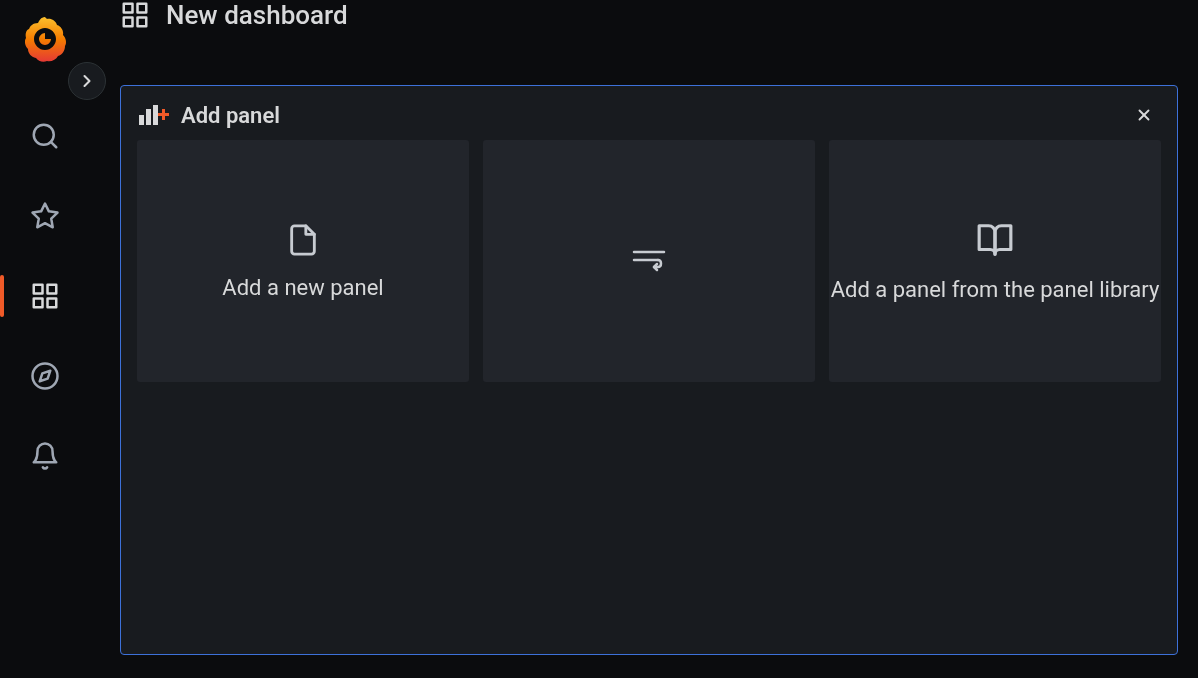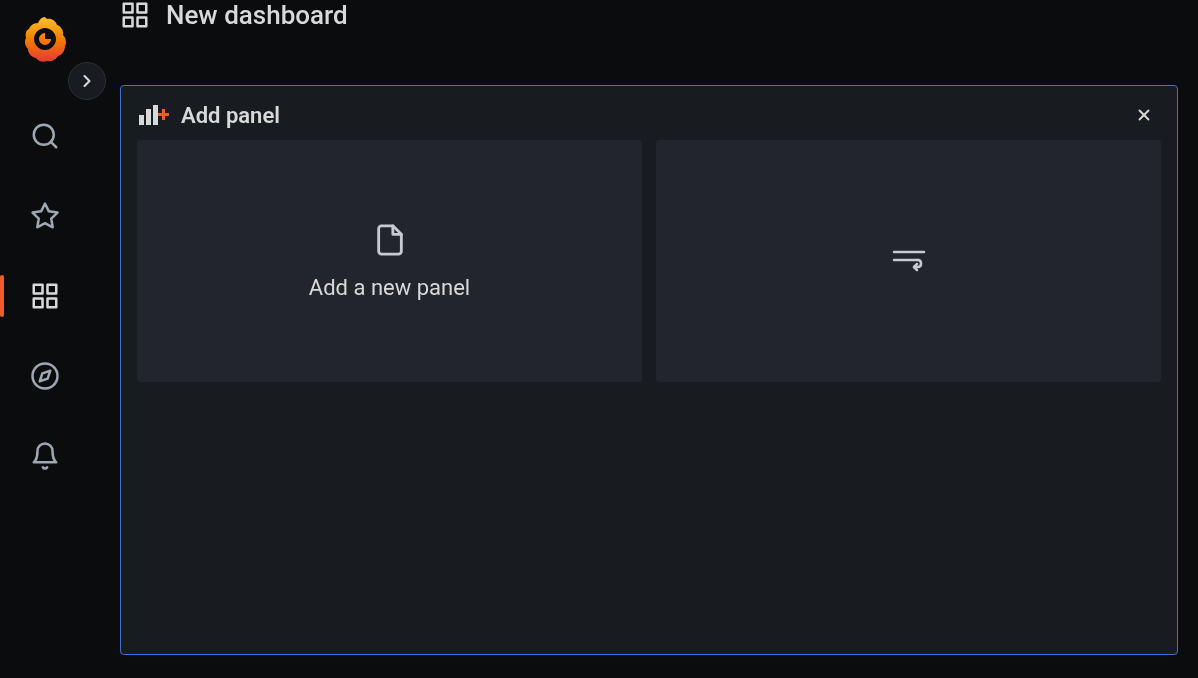--- a/index.html
+++ b/index.html
@@ -109,21 +109,21 @@
       font-weight: 600;
       color: #d8d9da;
     }
     .close-btn {
       cursor: pointer;
       padding: 4px;
     }
     .card-body {
       flex: 1;
       display: grid;
-      grid-template-columns: 1fr 1fr;
+      grid-template-columns: 1fr 1fr 1fr;
       grid-template-rows: 1fr 1fr;
       gap: 14px;
       padding: 4px;
     }
     .option-card {
       background: #22252b;
       border-radius: 3px;
       display: flex;
       flex-direction: column;
       align-items: center;
@@ -242,18 +242,25 @@
 
         <div class="option-card">
           <svg width="36" height="32" viewBox="0 0 36 32" fill="none" stroke="#c7cbd1" stroke-width="2.5" stroke-linecap="round" stroke-linejoin="round">
             <line x1="3" y1="7" x2="33" y2="7"></line>
             <line x1="3" y1="15" x2="27" y2="15"></line>
             <path d="M27 15 C31 15 31 22 27 22 L23 22"></path>
             <polyline points="26 19 23 22 26 25"></polyline>
           </svg>
         </div>
 
+        <div class="option-card">
+          <svg width="38" height="38" viewBox="0 0 24 24" fill="none" stroke="#c7cbd1" stroke-width="2" stroke-linecap="round" stroke-linejoin="round">
+            <path d="M2 3h6a4 4 0 0 1 4 4v14a3 3 0 0 0-3-3H2z"></path>
+            <path d="M22 3h-6a4 4 0 0 0-4 4v14a3 3 0 0 1 3-3h7z"></path>
+          </svg>
+          <span class="option-label">Add a panel from the panel library</span>
+        </div>
 
         <div></div>
       </div>
     </div>
   </div>
 </div>
 
 </body></html>

